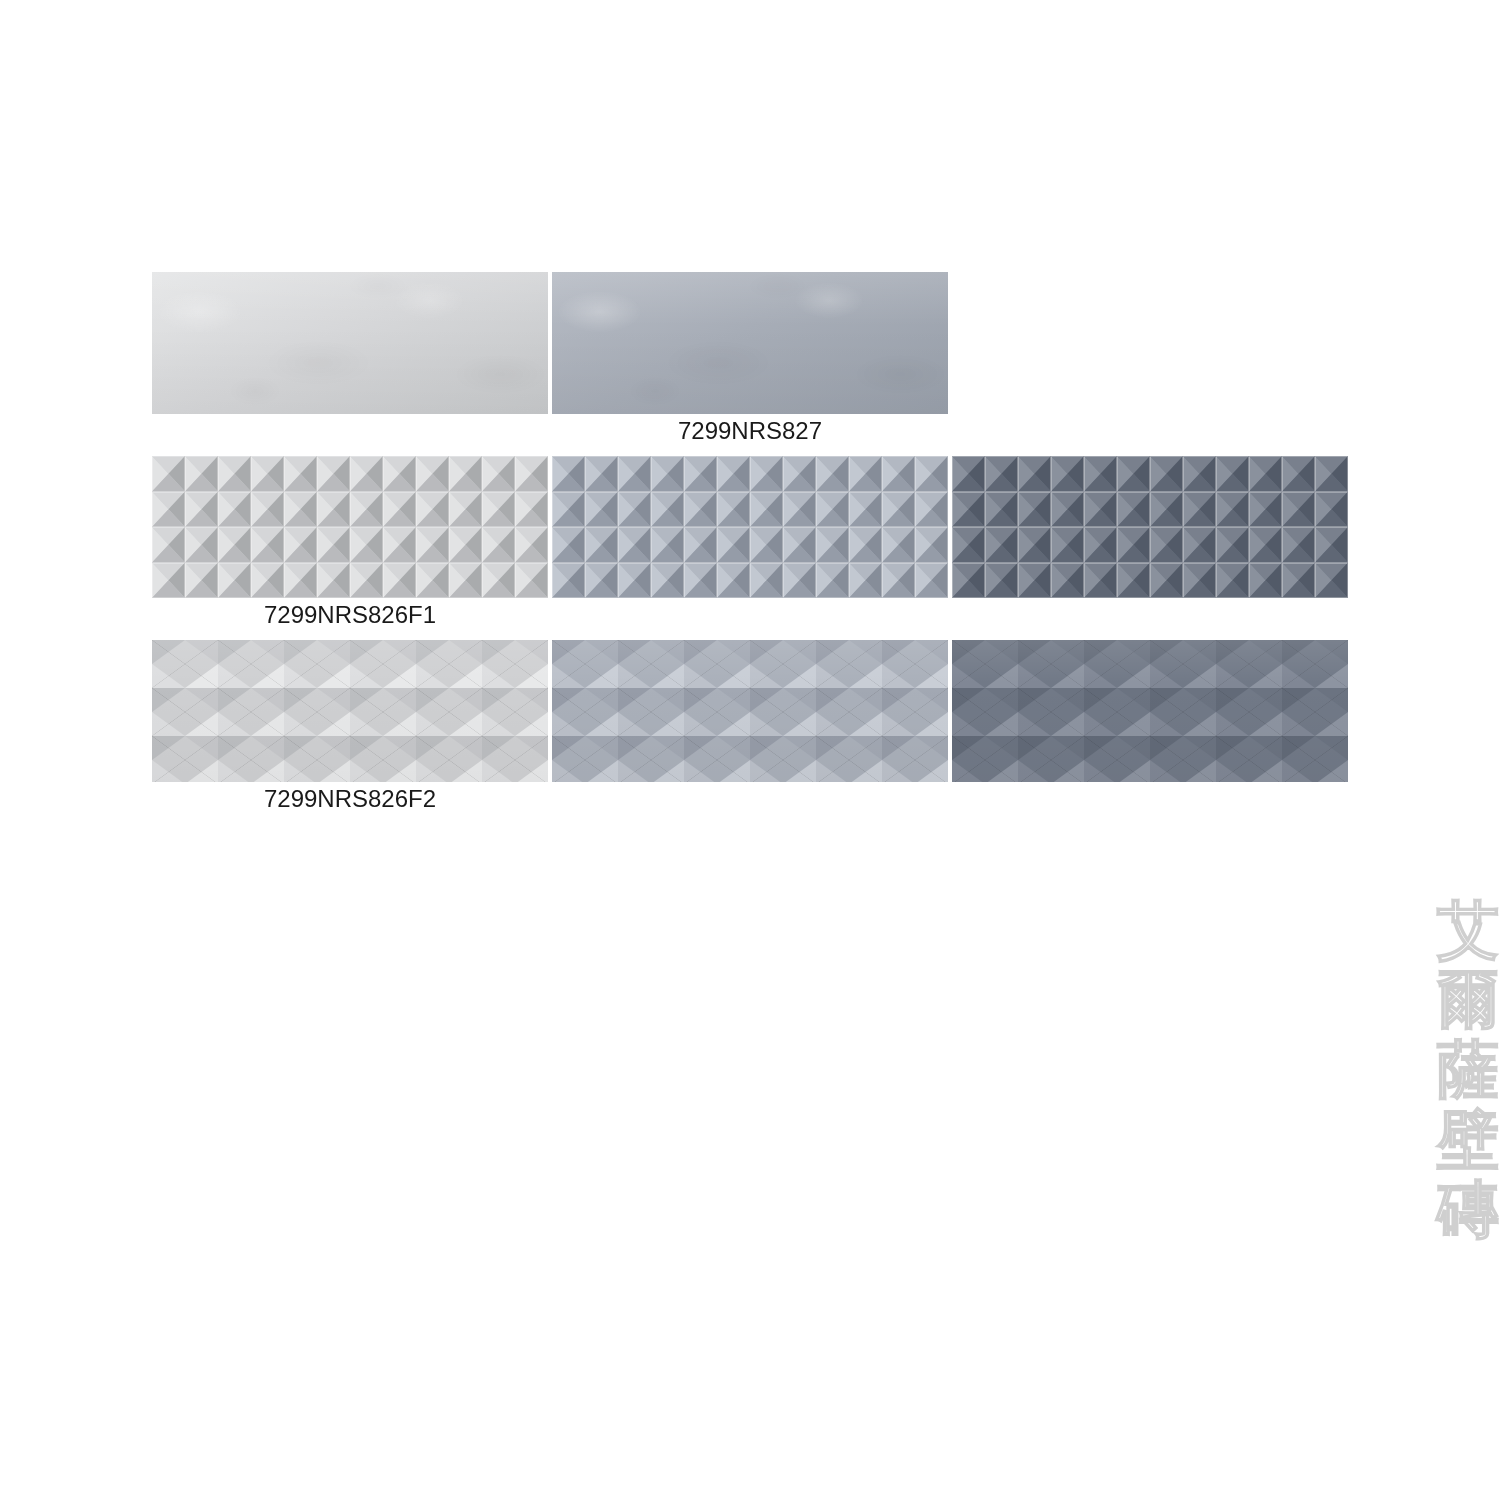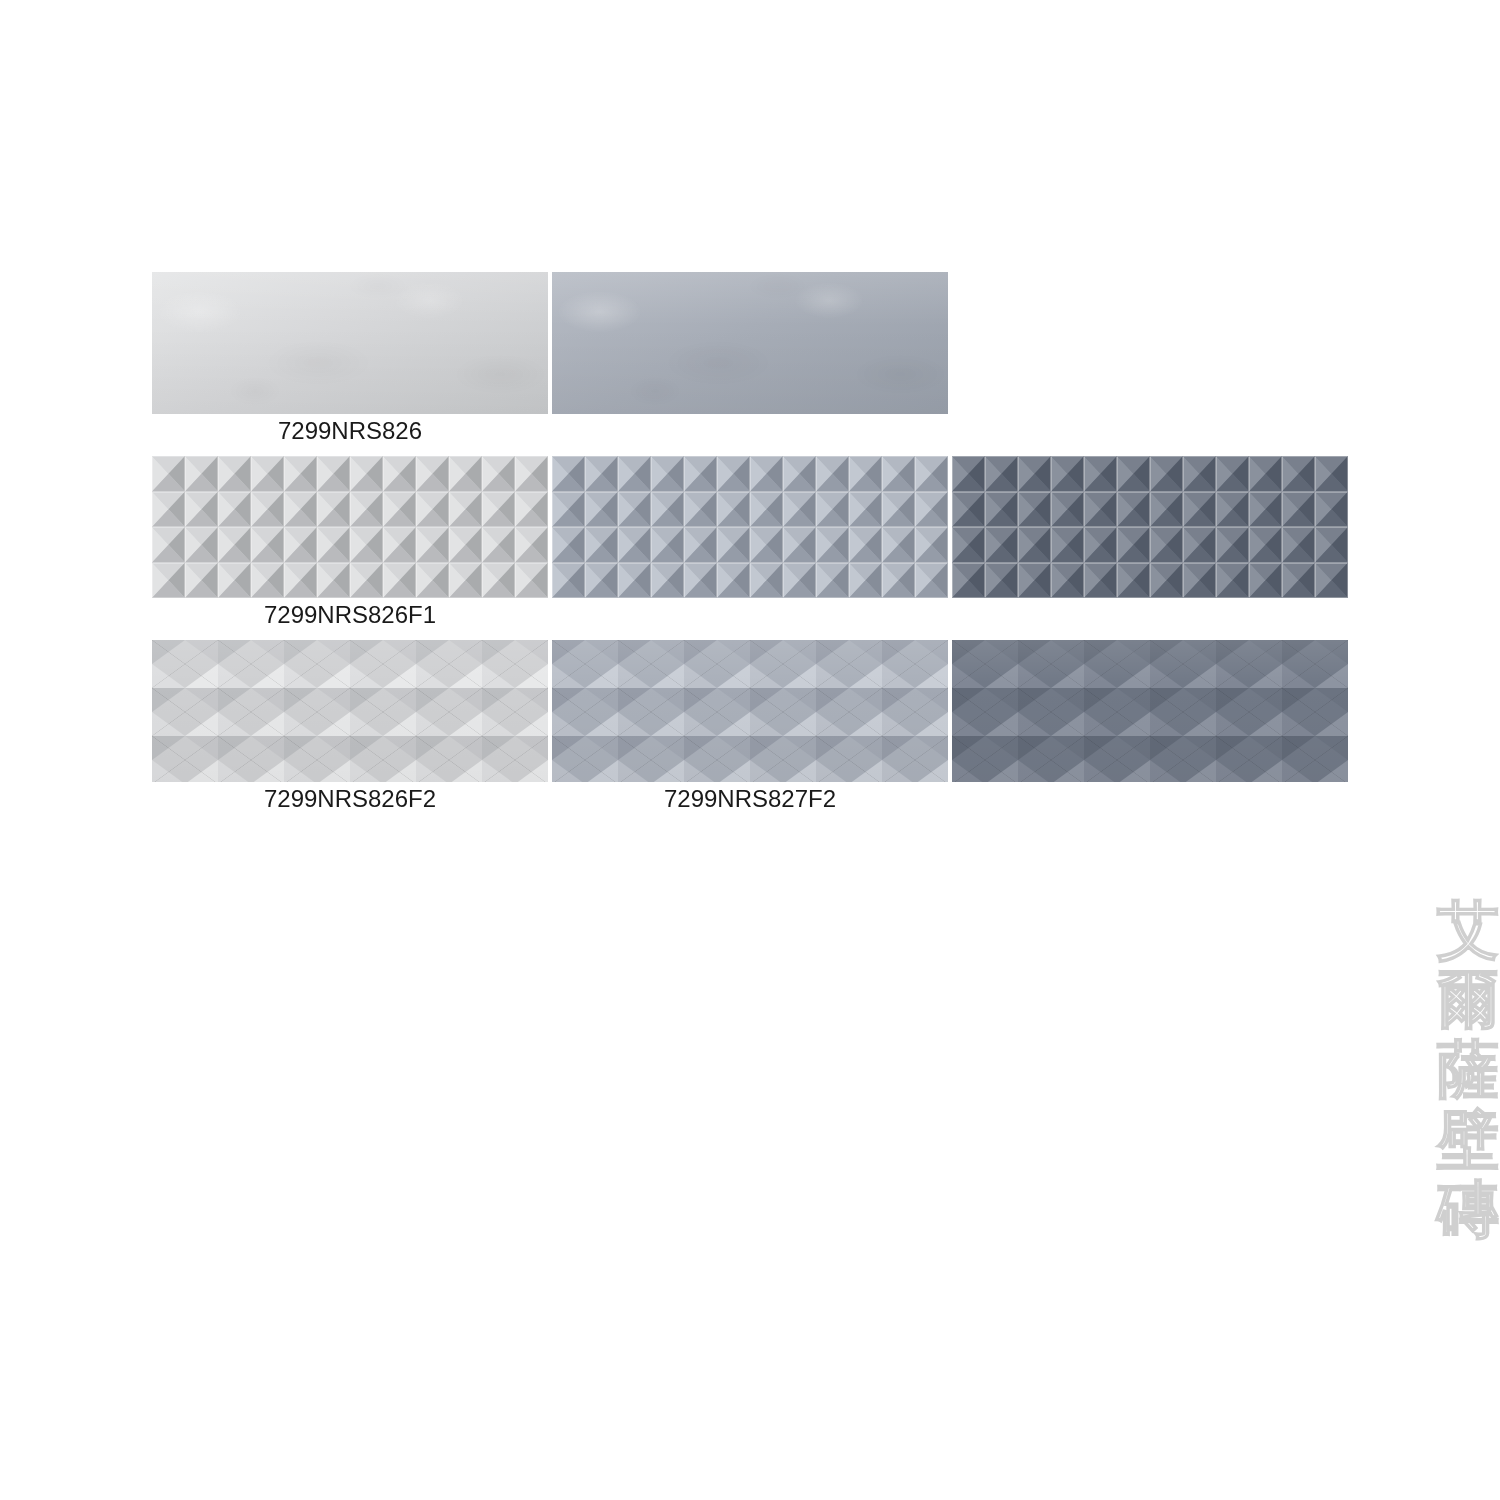--- a/index.html
+++ b/index.html
@@ -144,27 +144,27 @@
 </head>
 <body>
 
 <div id="catalog-grid">
     <div class="tile-row">
       <div class="tile-cell">
         <div class="swatch plain" style="background: linear-gradient(150deg, rgb(228, 229, 230) 0%, rgb(214, 215, 217) 45%, rgb(199, 201, 203) 100%);">
           <div class="grain"></div>
           <div class="sheen"></div>
         </div>
-        <div class="tile-label">7299NRS826</div>
       </div>
       <div class="tile-cell">
         <div class="swatch plain" style="background: linear-gradient(150deg, rgb(181, 186, 195) 0%, rgb(167, 173, 183) 45%, rgb(153, 160, 171) 100%);">
           <div class="grain"></div>
           <div class="sheen"></div>
         </div>
+        <div class="tile-label">7299NRS827</div>
       </div>
     </div>
     <div class="tile-row">
       <div class="tile-cell">
         <div class="swatch" style="background: rgb(201, 202, 204);">
           <div class="pyr-grid">
             <div class="pyr-cell">
               <i class="f-top" style="background: rgb(213, 214, 216);"></i>
               <i class="f-left" style="background: rgb(226, 227, 228);"></i>
               <i class="f-right" style="background: rgb(169, 171, 173);"></i>
@@ -1596,21 +1596,20 @@
                 <i class="d-top" style="background: rgb(188, 193, 202);"></i>
                 <i class="d-ltop" style="background: rgb(201, 206, 214);"></i>
                 <i class="d-lbot" style="background: rgb(162, 168, 179);"></i>
                 <i class="d-rbot" style="background: rgb(150, 156, 168);"></i>
                 <div class="dia-edge"></div>
               </div>
             </div>
             <div class="dia-band"></div>
           </div>
         </div>
-        <div class="tile-label">7299NRS827F2</div>
       </div>
       <div class="tile-cell">
         <div class="swatch" style="background: rgb(113, 121, 135);">
           <div class="dia-wrap">
             <div class="dia-grid">
               <div class="dia-cell">
                 <i class="d-top" style="background: rgb(128, 135, 149);"></i>
                 <i class="d-ltop" style="background: rgb(141, 148, 161);"></i>
                 <i class="d-lbot" style="background: rgb(107, 115, 129);"></i>
                 <i class="d-rbot" style="background: rgb(98, 106, 120);"></i>

